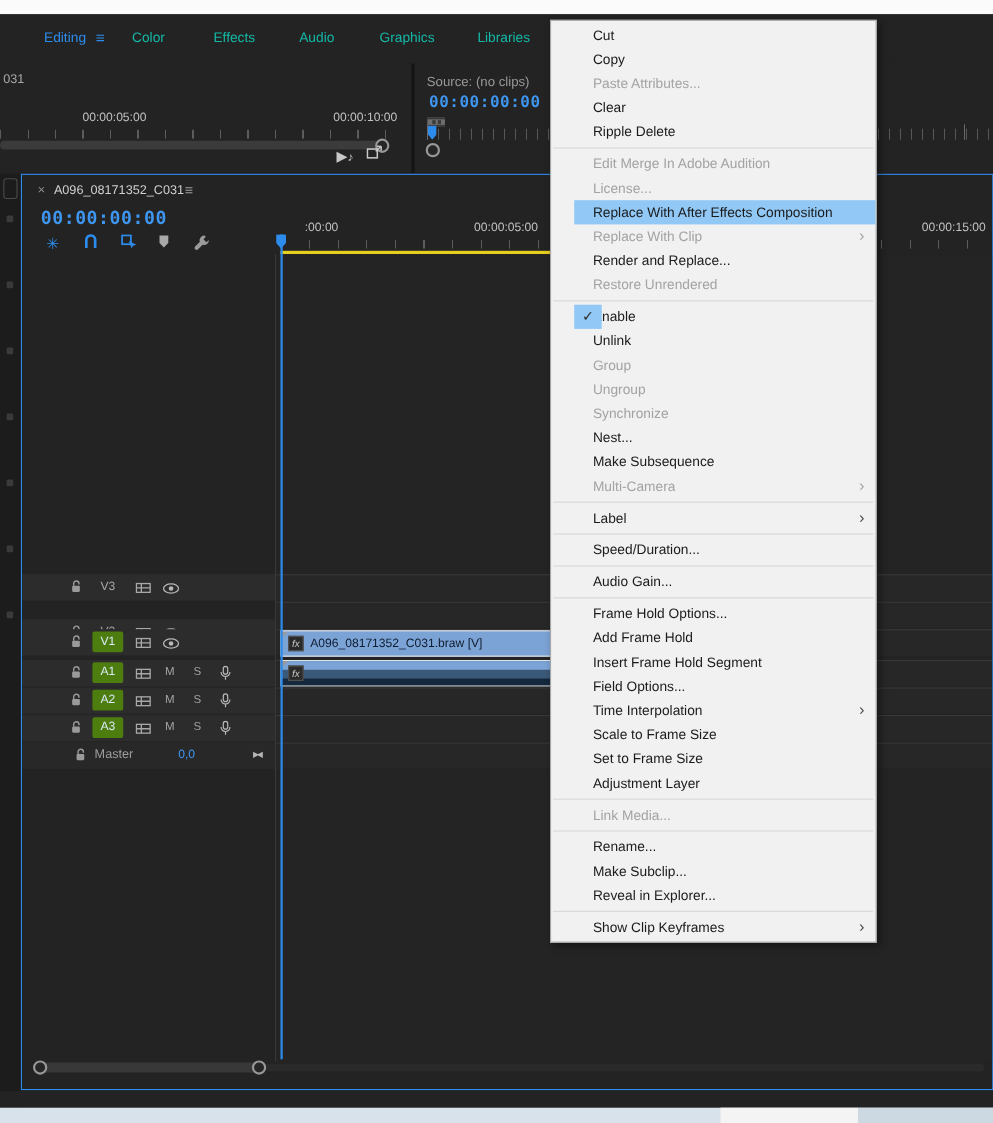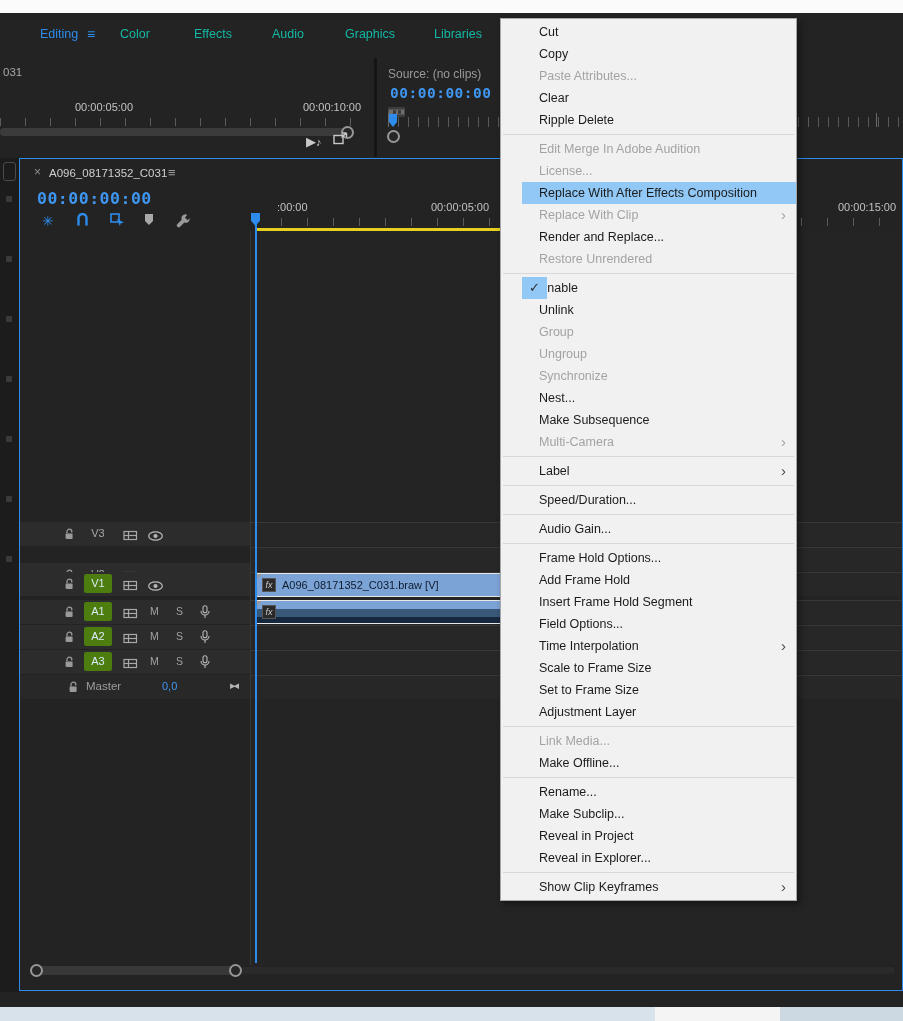--- a/index.html
+++ b/index.html
@@ -395,23 +395,21 @@
       <div class="menu-item"><span>Frame Hold Options...</span></div>
       <div class="menu-item"><span>Add Frame Hold</span></div>
       <div class="menu-item"><span>Insert Frame Hold Segment</span></div>
       <div class="menu-item"><span>Field Options...</span></div>
       <div class="menu-item"><span>Time Interpolation</span><span class="mi-arrow">›</span></div>
       <div class="menu-item"><span>Scale to Frame Size</span></div>
       <div class="menu-item"><span>Set to Frame Size</span></div>
       <div class="menu-item"><span>Adjustment Layer</span></div>
       <div class="menu-sep"></div>
       <div class="menu-item disabled"><span>Link Media...</span></div>
-      <div class="menu-item"><span>Make Offline...</span></div>
       <div class="menu-sep"></div>
       <div class="menu-item"><span>Rename...</span></div>
       <div class="menu-item"><span>Make Subclip...</span></div>
-      <div class="menu-item"><span>Reveal in Project</span></div>
       <div class="menu-item"><span>Reveal in Explorer...</span></div>
       <div class="menu-sep"></div>
       <div class="menu-item"><span>Show Clip Keyframes</span><span class="mi-arrow">›</span></div>
     </div>
 
 </div>
 
 </body></html>

